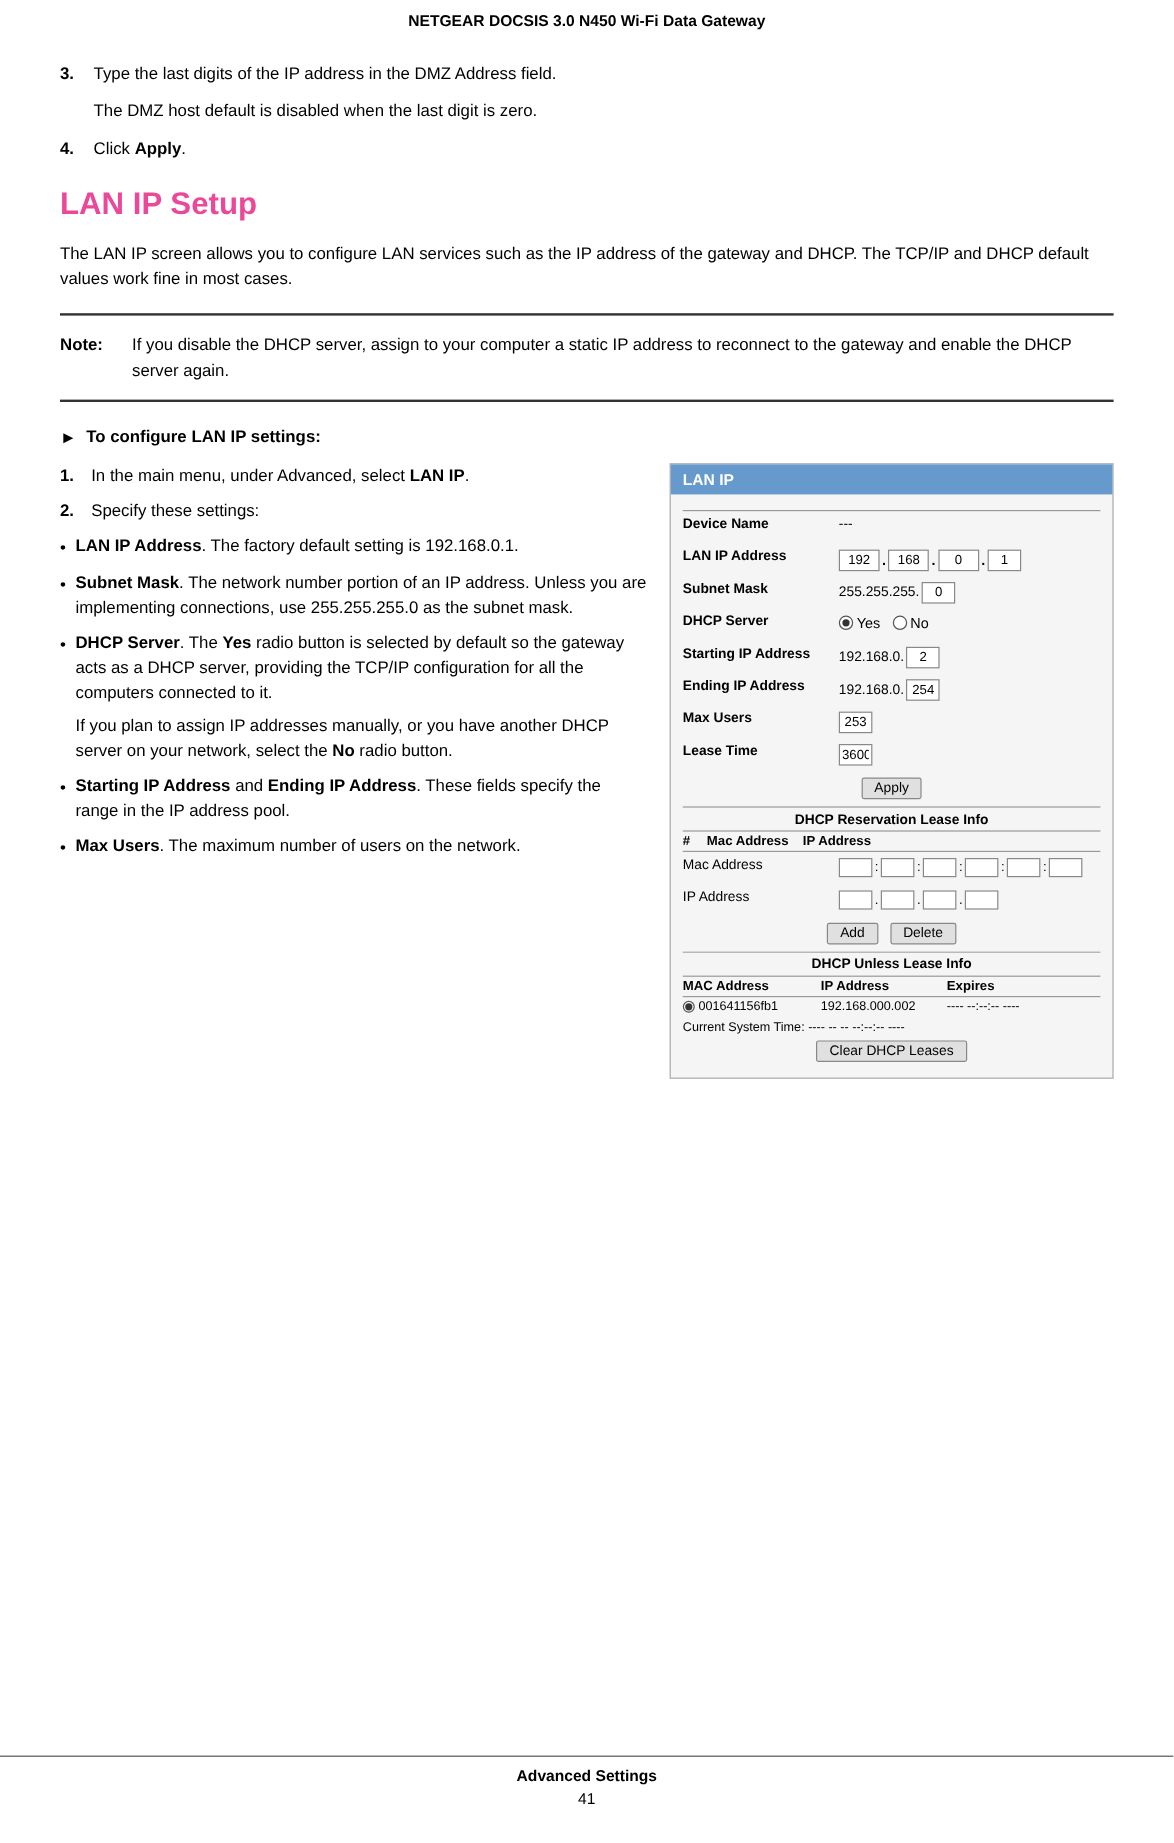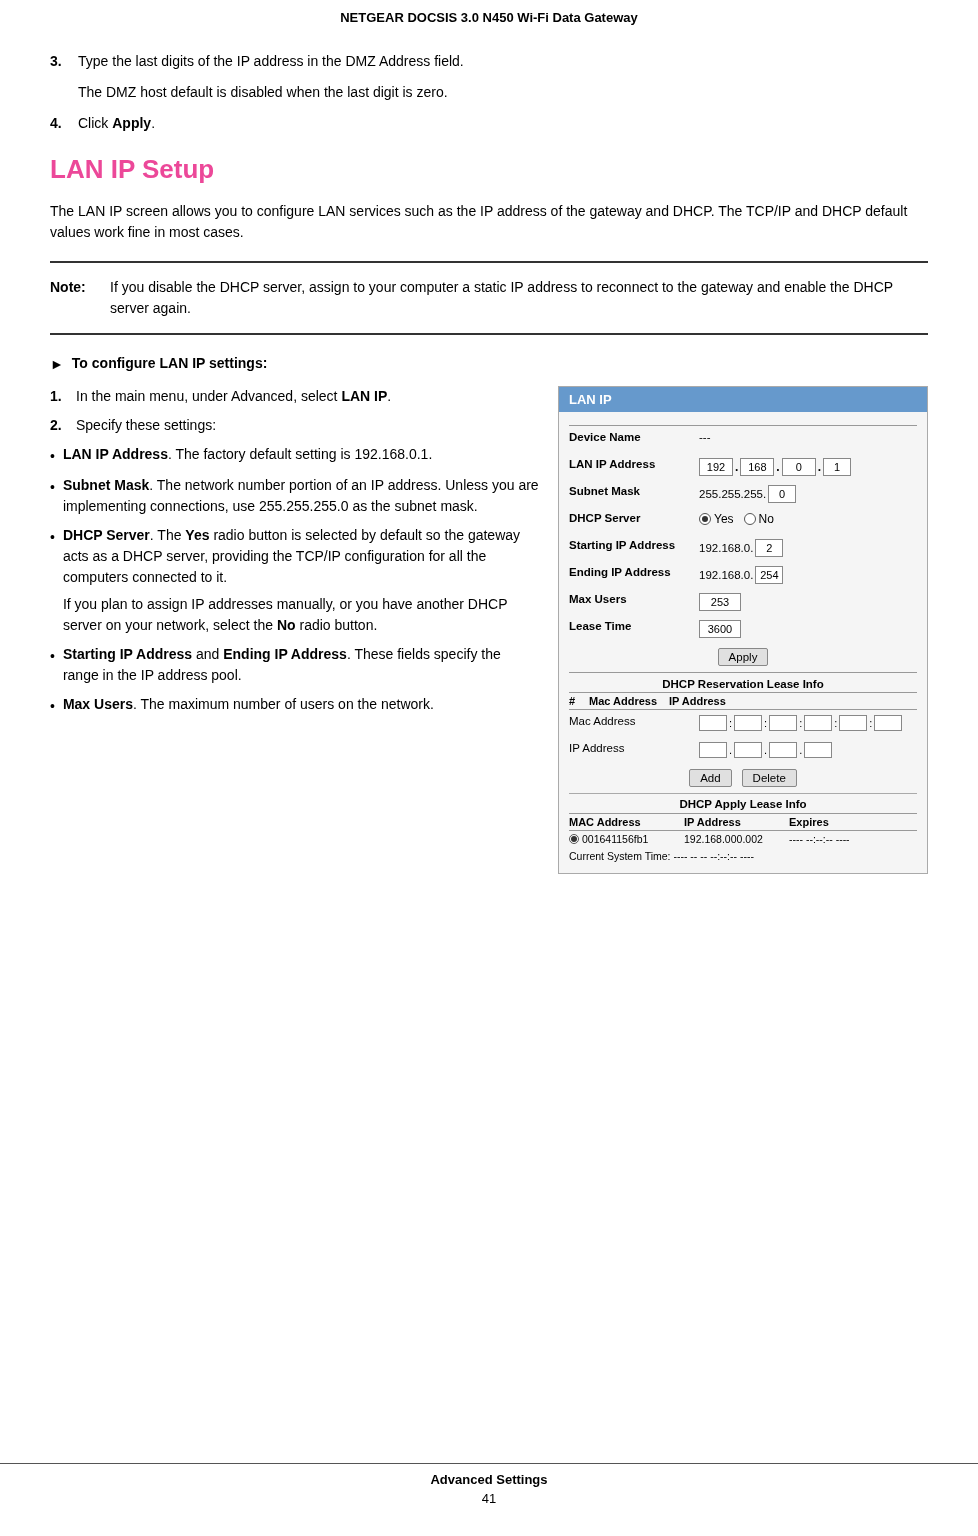--- a/index.html
+++ b/index.html
@@ -155,21 +155,21 @@
       display: flex;
       align-items: center;
       gap: 10px;
     }
     .radio-option {
       display: flex;
       align-items: center;
       gap: 3px;
     }
     .num-input {
-      width: 42px;
+      width: 28px;
       height: 18px;
       border: 1px solid #888;
       background: #fff;
       font-size: 11px;
       text-align: center;
       padding: 1px 2px;
     }
     .panel-btn {
       border: 1px solid #888;
       background: #e0e0e0;
@@ -533,38 +533,41 @@
             </div>
           </div>
 
           <div class="add-del-row">
             <button class="panel-btn">Add</button>
             &nbsp;
             <button class="panel-btn">Delete</button>
           </div>
 
           <div class="dhcp-client-section">
-            <div class="dhcp-client-title">DHCP Apply Lease Info</div>
+            <div class="dhcp-client-title">DHCP Unless Lease Info</div>
             <div class="client-header">
               <span class="ch-col1">MAC Address</span>
               <span class="ch-col2">IP Address</span>
               <span class="ch-col3">Expires</span>
             </div>
             <div class="client-row">
               <div class="cr-col1">
                 <span class="radio-circle radio-filled" style="width:10px;height:10px;"></span>
                 <span>001641156fb1</span>
               </div>
               <div class="cr-col2">192.168.000.002</div>
               <div class="cr-col3">---- --:--:-- ----</div>
             </div>
             <div class="sys-time-row">
               <span>Current System Time:</span>
               <span>---- -- -- --:--:-- ----</span>
             </div>
+            <div class="clear-btn-row">
+              <button class="panel-btn">Clear DHCP Leases</button>
+            </div>
           </div>
 
         </div>
       </div>
     </div>
   </div>
 
 </div>
 
 <div class="page-footer">

